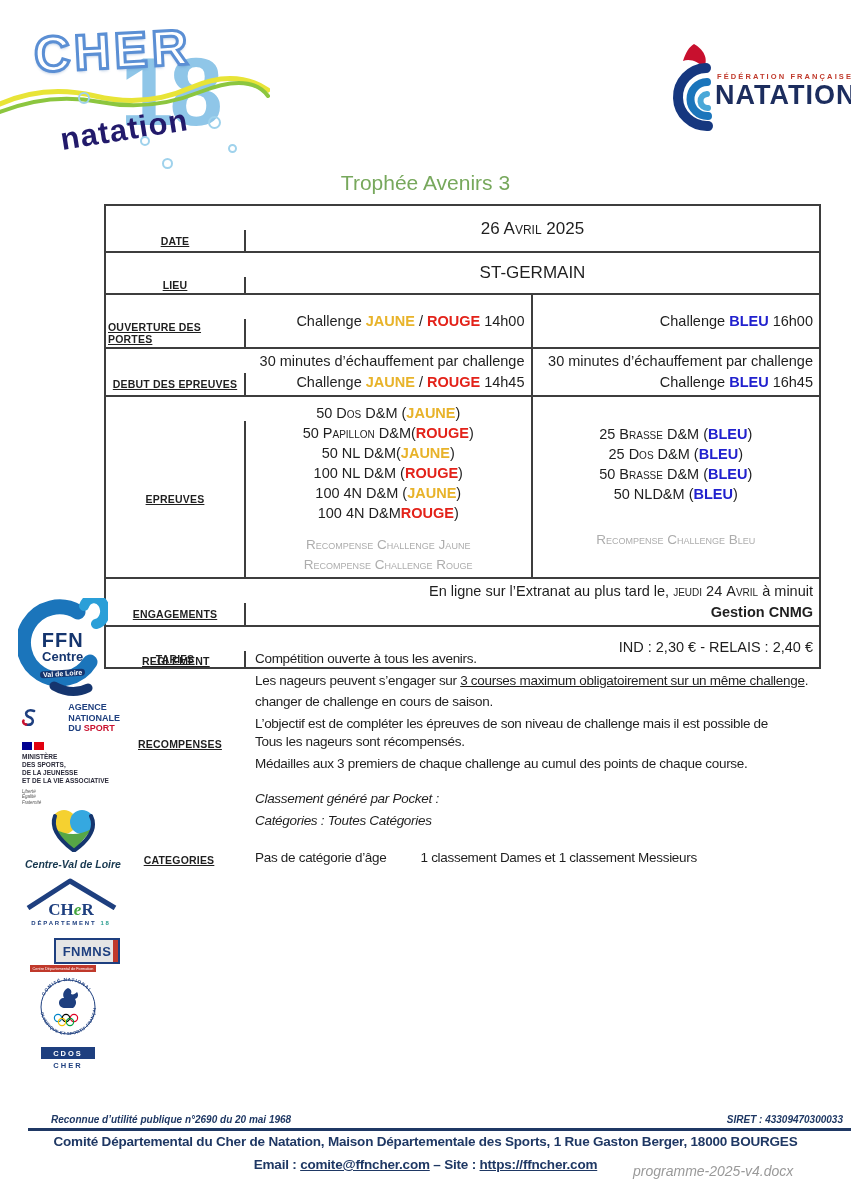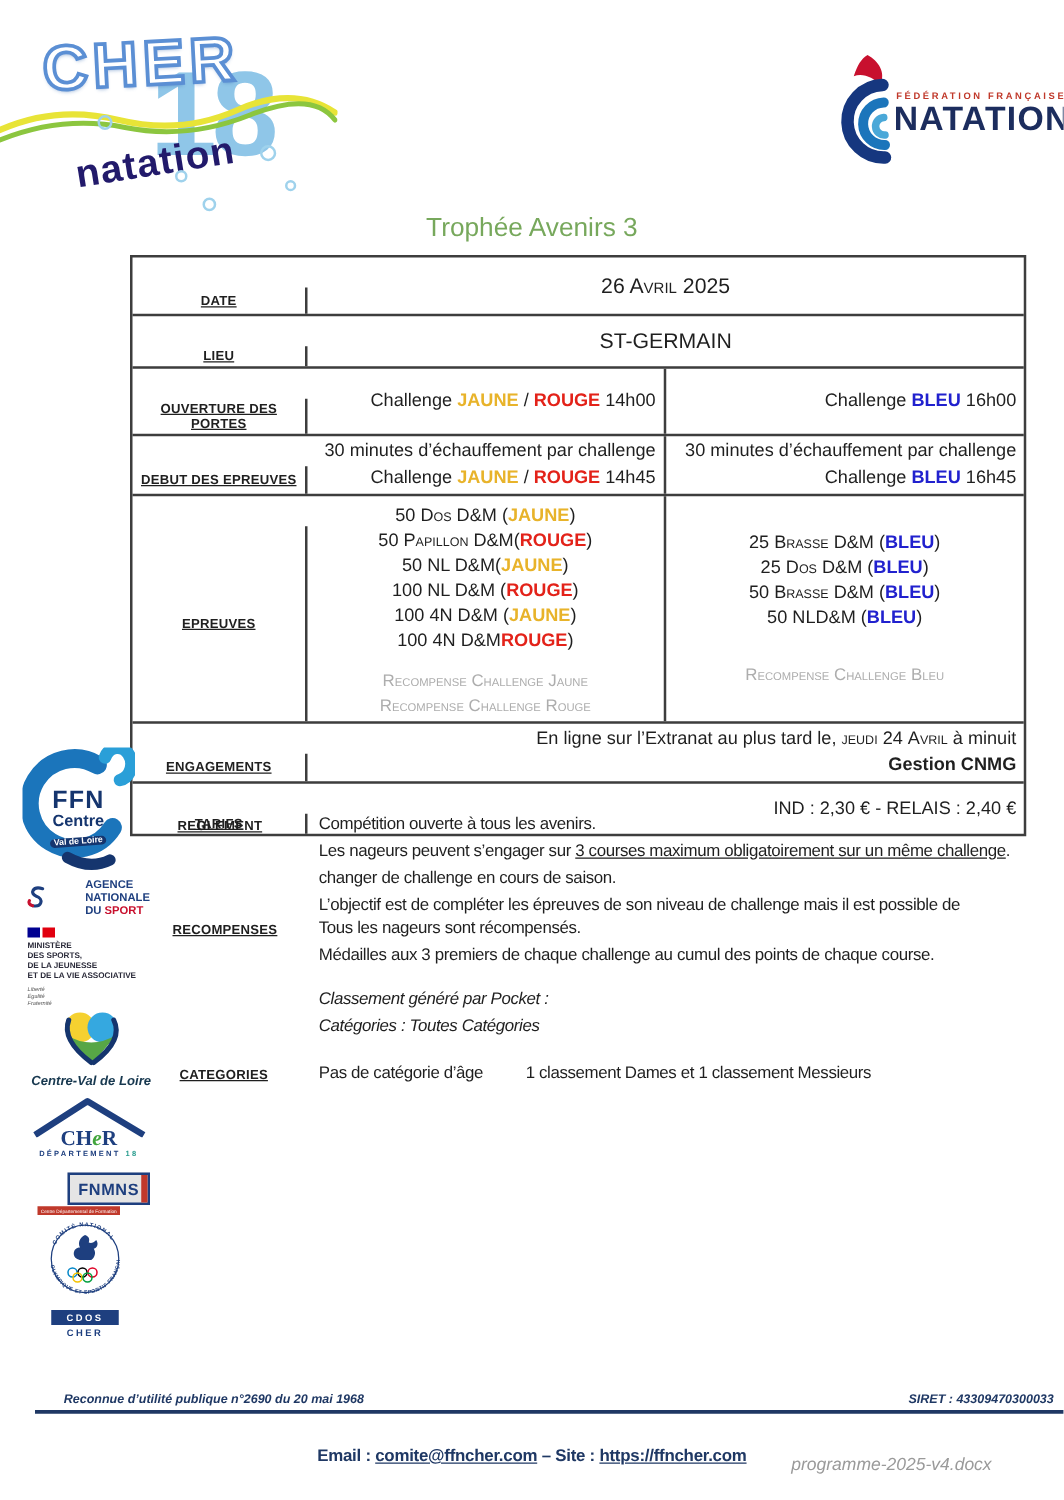--- a/index.html
+++ b/index.html
@@ -27,21 +27,21 @@
 
   
   #doc-title{position:absolute;left:0;top:171px;width:100%;text-align:center;
              font-size:21px;font-weight:500;color:var(--titre);}
 
   
   #tbl{position:absolute;left:104px;top:204px;width:717px;border:2px solid #3d3d3d;box-sizing:border-box;background:#fff;}
   .trow{display:grid;grid-template-columns:140px 1fr;border-top:2px solid #3d3d3d;box-sizing:border-box;}
   .trow:first-child{border-top:none;}
   .lblcell{border-right:2px solid #3d3d3d;display:flex;align-items:center;justify-content:center;
-           font-size:10.5px;font-weight:bold;text-decoration:underline;letter-spacing:.2px;text-align:center;padding:2px;margin-top:24px;}
+           font-size:10.5px;font-weight:bold;text-decoration:underline;letter-spacing:.2px;text-align:left;padding:2px;margin-top:24px;}
   .ccell{display:flex;flex-direction:column;align-items:center;justify-content:center;text-align:center;padding:2px 6px;box-sizing:border-box;}
   .split{display:grid;grid-template-columns:1fr 1fr;}
   .split > .ccell:first-child{border-right:2px solid #3d3d3d;}
   .big{font-size:17px;}
   .med{font-size:14.5px;line-height:21px;align-items:flex-end;}
   .ev{font-size:14.5px;line-height:20px;white-space:nowrap;}
   .rec{font-size:13.5px;line-height:20px;color:var(--gris);}
   .r-date{min-height:45px;} .r-lieu{min-height:39px;} .r-ouv{min-height:27px;}
   .r-deb{min-height:48px;} .r-epr{min-height:170px;} .r-eng{min-height:44px;} .r-tar{min-height:30px;}
   .bold{font-weight:bold;}
@@ -300,18 +300,19 @@
         <circle cx="38" cy="48" r="3.6" fill="none" stroke="#009F3D" stroke-width="1.2"></circle>
       </g>
     </svg>
     <div id="cdos-badge">CDOS</div>
     <div id="cdos-sub">CHER</div>
   </div>
 
   <div class="smallprint" style="left:30px;">Reconnue d’utilité publique n°2690 du 20 mai 1968</div>
   <div class="smallprint" style="right:8px;">SIRET : 43309470300033</div>
   <div id="foot-rule"></div>
+  <div class="footline" style="top:1134px;">Comité Départemental du Cher de Natation, Maison Départementale des Sports, 1 Rue Gaston Berger, 18000 BOURGES</div>
   <div class="footline" style="top:1157px;">
     <span>Email : </span><a class="navylink" href="#">comite@ffncher.com</a><span> – Site : </span><a class="navylink" href="#">https://ffncher.com</a>
   </div>
   <div id="foot-file">programme-2025-v4.docx</div>
 
 </div>
 
 </body></html>

